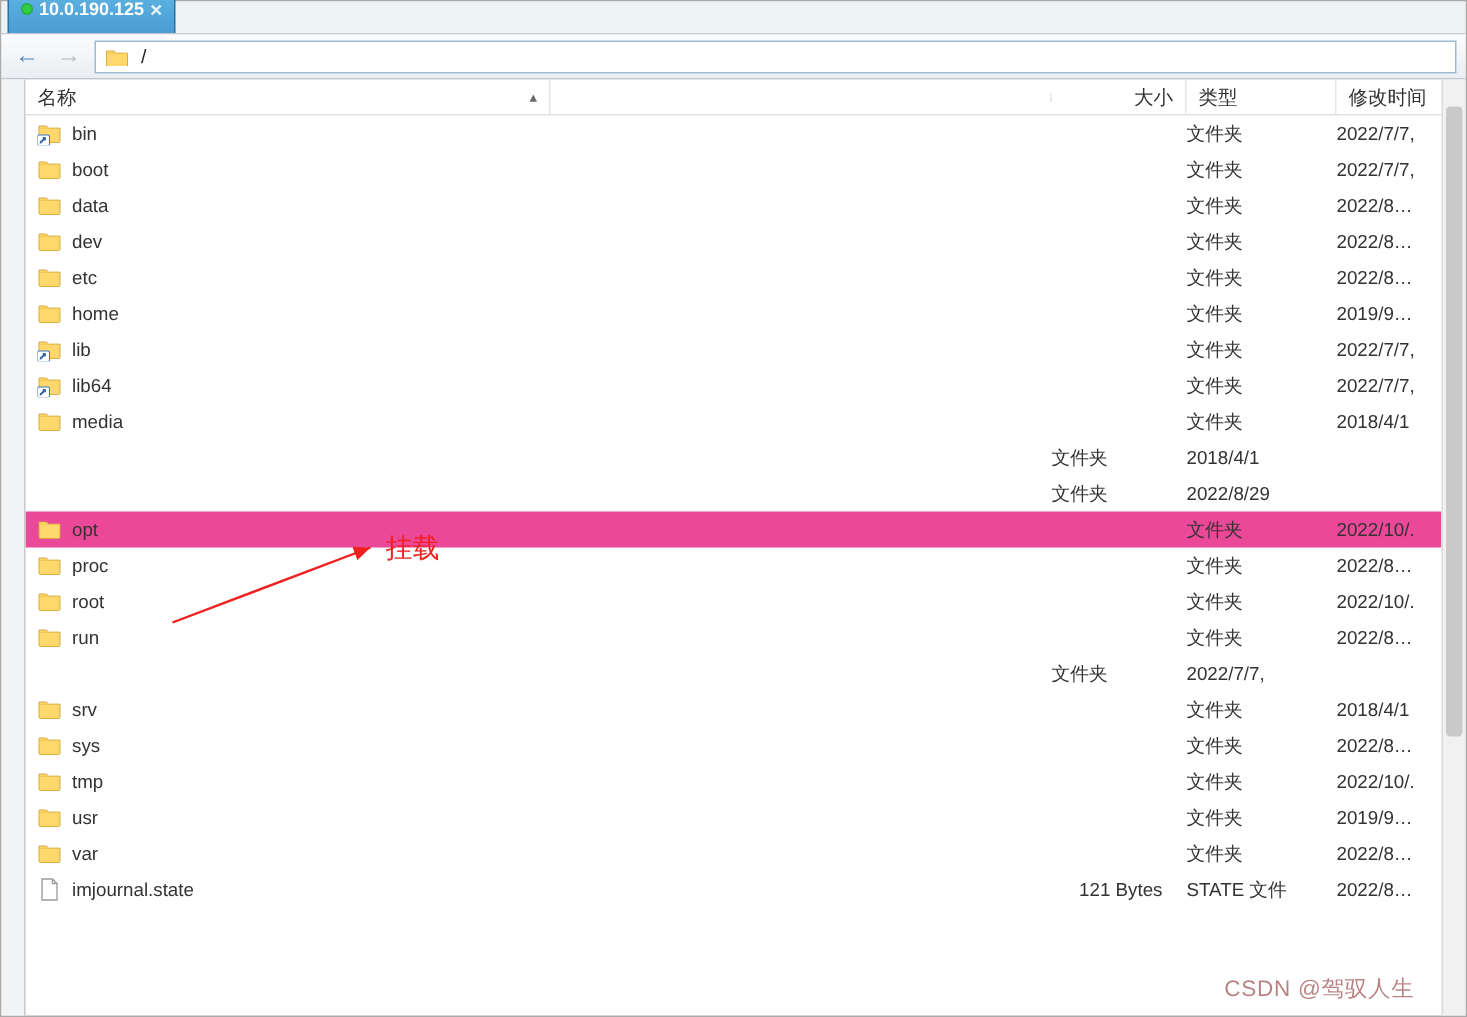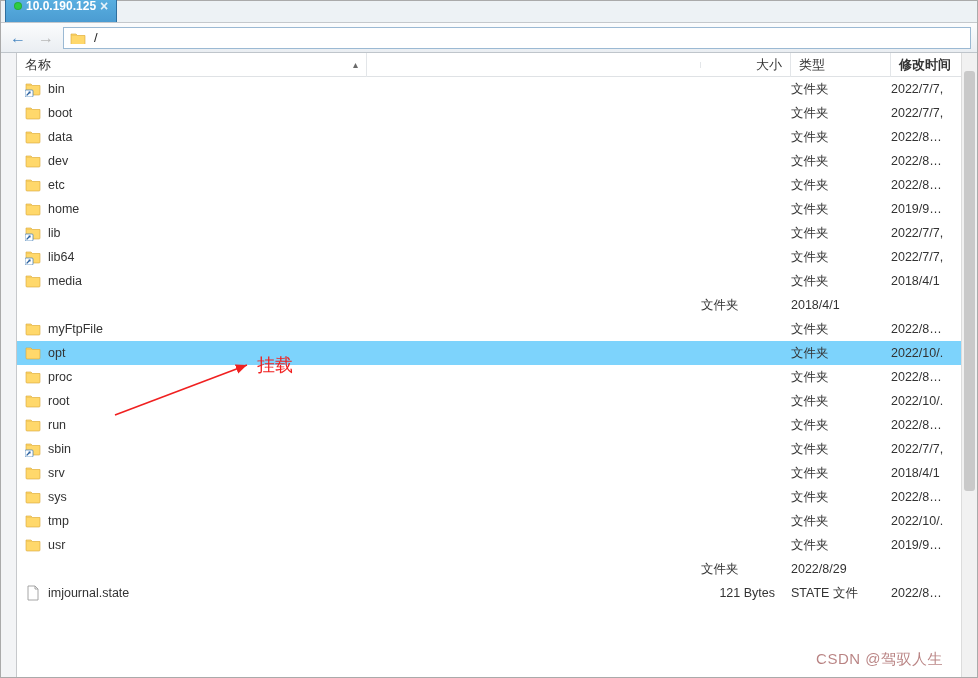--- a/index.html
+++ b/index.html
@@ -47,26 +47,26 @@
 
   
   .cols { display:grid;
     grid-template-columns: 350px 1fr 90px 100px 70px;
     align-items:center; }
   .header { height:24px; border-bottom:1px solid #dfe2e5; background:#fff;
     font-size:13px; color:#333; }
   .header > div { padding:3px 8px; border-right:1px solid #e3e6e9;
     display:flex; align-items:center; gap:6px; white-space:nowrap;
     overflow:hidden; }
-  .header > div:last-child { border-right:none;font-weight:bold; }
+  .header > div:last-child { border-right:none; }
   .sort-glyph { font-size:10px; color:#6a6a6a; margin-left:auto; }
   .size-hdr { justify-content:flex-end; }
 
   .row { height:24px; padding-right:8px; cursor:default; }
-  .row.selected { background:#7dd3fc; }
+  .row.selected { background:#ec4899; }
   .row > div { padding:0 8px; white-space:nowrap; overflow:hidden;
     text-overflow:ellipsis; }
   .namecell { display:flex; align-items:center; gap:7px; }
   .sizecell { text-align:right; }
   .typecell, .datecell { }
 
   
   .ico { width:16px; height:16px; display:inline-flex; align-items:center;
     justify-content:center; }
   .ico svg { display:block; }
@@ -274,28 +274,20 @@
               <div class="typecell">文件夹</div>
               <div class="datecell">2018/4/1</div>
             </div>
             <div class="cols row">
               <div></div>
               <div class="sizecell"></div>
               <div class="typecell">文件夹</div>
               <div class="datecell">2018/4/1</div>
             </div>
             <div class="cols row">
-              <div class="namecell">
-                <span class="ico">
-                  <svg width="16" height="16">
-                    <use href="#i-folder"></use>
-                  </svg>
-                </span>
-                <span>myFtpFile</span>
-              </div>
               <div></div>
               <div class="sizecell"></div>
               <div class="typecell">文件夹</div>
               <div class="datecell">2022/8/29</div>
             </div>
             <div class="cols row selected">
               <div class="namecell">
                 <span class="ico">
                   <svg width="16" height="16">
                     <use href="#i-folder"></use>
@@ -344,28 +336,20 @@
                   </svg>
                 </span>
                 <span>run</span>
               </div>
               <div></div>
               <div class="sizecell"></div>
               <div class="typecell">文件夹</div>
               <div class="datecell">2022/8/30</div>
             </div>
             <div class="cols row">
-              <div class="namecell">
-                <span class="ico">
-                  <svg width="16" height="16">
-                    <use href="#i-folder-link"></use>
-                  </svg>
-                </span>
-                <span>sbin</span>
-              </div>
               <div></div>
               <div class="sizecell"></div>
               <div class="typecell">文件夹</div>
               <div class="datecell">2022/7/7,</div>
             </div>
             <div class="cols row">
               <div class="namecell">
                 <span class="ico">
                   <svg width="16" height="16">
                     <use href="#i-folder"></use>
@@ -414,20 +398,28 @@
                   </svg>
                 </span>
                 <span>usr</span>
               </div>
               <div></div>
               <div class="sizecell"></div>
               <div class="typecell">文件夹</div>
               <div class="datecell">2019/9/18</div>
             </div>
             <div class="cols row">
+              <div class="namecell">
+                <span class="ico">
+                  <svg width="16" height="16">
+                    <use href="#i-folder"></use>
+                  </svg>
+                </span>
+                <span>var</span>
+              </div>
               <div></div>
               <div class="sizecell"></div>
               <div class="typecell">文件夹</div>
               <div class="datecell">2022/8/29</div>
             </div>
             <div class="cols row">
               <div class="namecell">
                 <span class="ico">
                   <svg width="16" height="16">
                     <use href="#i-file"></use>

